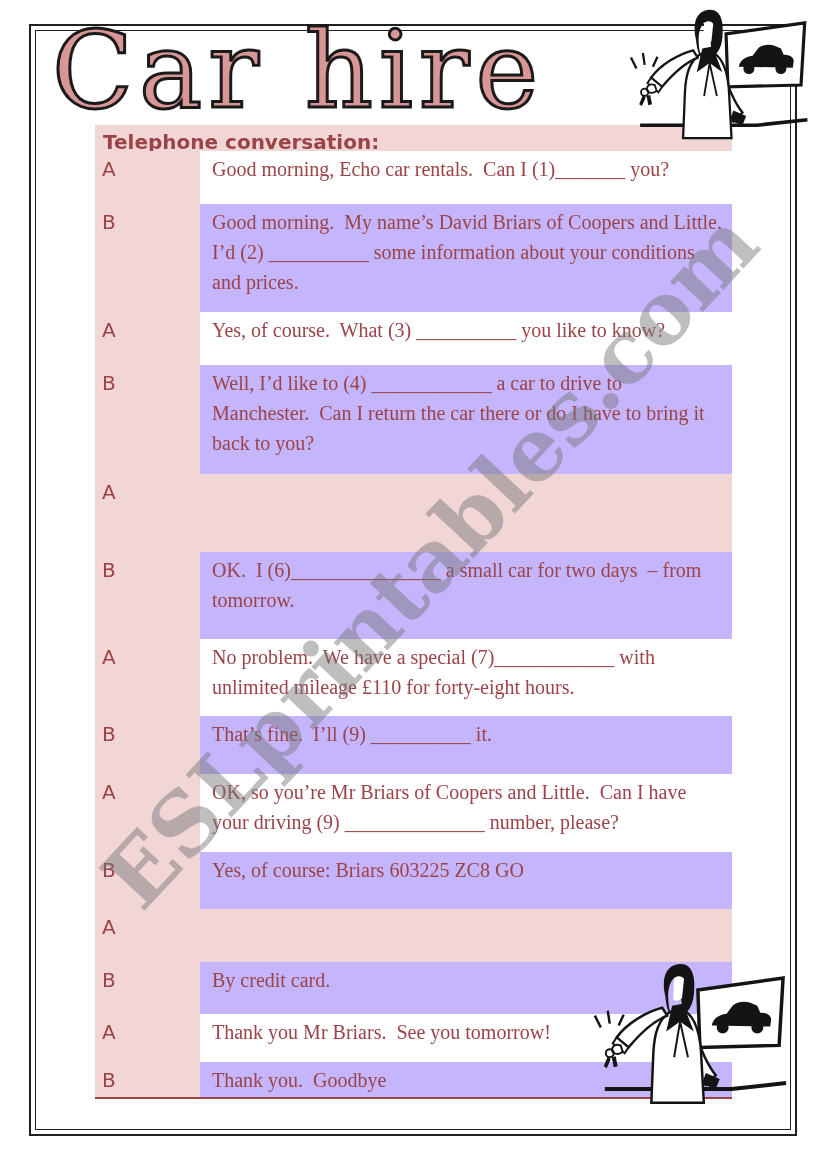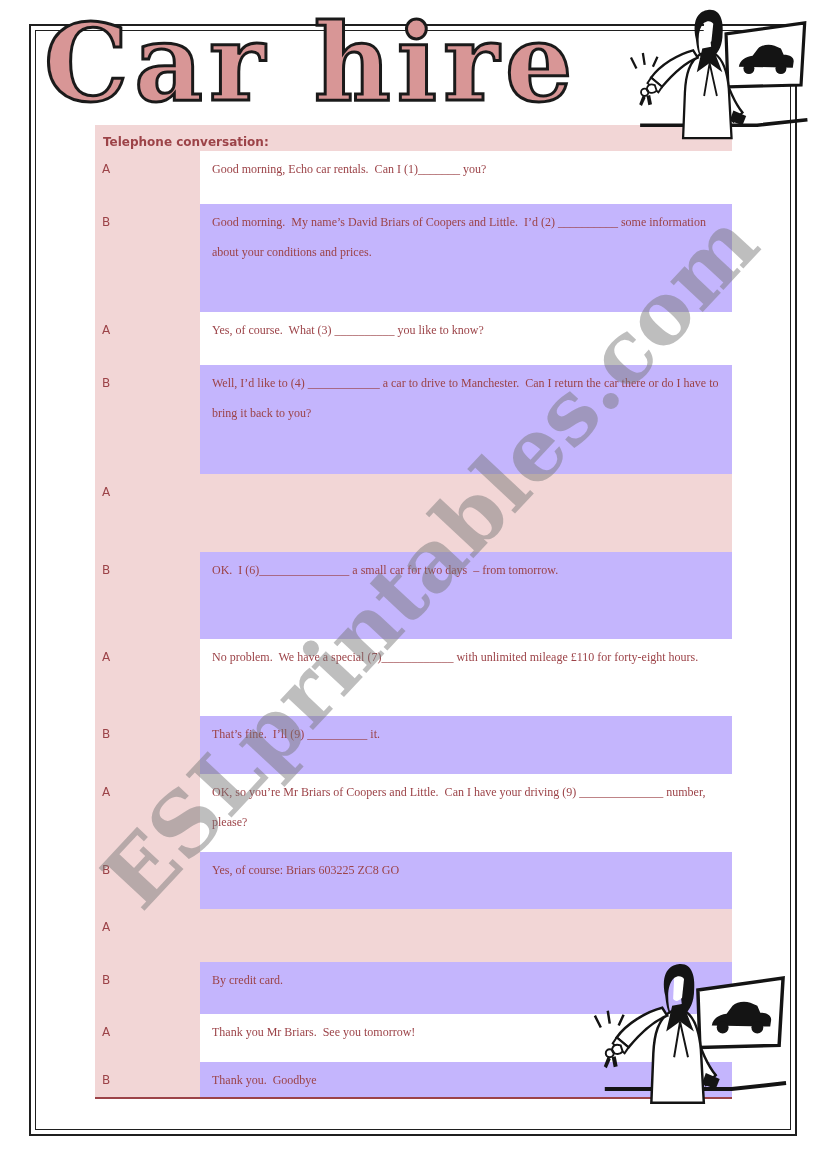--- a/index.html
+++ b/index.html
@@ -11,30 +11,30 @@
   .frame-outer {
     position:absolute; left:29px; top:24px; width:764px; height:1108px;
     border:2px solid #1f1f1f; z-index:1;
   }
   .frame-inner {
     position:absolute; left:4px; top:4px; right:4px; bottom:4px;
     border:1.5px solid #1f1f1f;
   }
   
   .title {
-    position:absolute; left:44px; top:10px; margin:0; z-index:3;
-    font-family:"DejaVu Serif", serif; font-weight:bold; font-size:106px;
+    position:absolute; left:44px; top:10px; margin:8px; z-index:3;
+    font-family:"DejaVu Serif", serif; font-weight:normal; font-size:106px;
     line-height:1.0; letter-spacing:6px; color:#d89696;
     -webkit-text-stroke:3px #1a1a1a; white-space:nowrap;
   }
   
   .table {
     position:absolute; left:95px; top:125px; width:637px; z-index:2;
     background:#f2d6d6; border-bottom:2px solid #9c4348;
-    color:#9c4348; font-size:12px; line-height:30px;
+    color:#9c4348; font-size:20px; line-height:30px;
   }
   .thead {
     height:24px; padding:2px 0 0 8px; font-weight:bold;
   }
   .row { display:flex; }
   .row .spk {
     width:105px; flex:0 0 105px; background:#f2d6d6;
     padding:3px 0 0 7px; box-sizing:border-box;
   }
   .row .txt {

